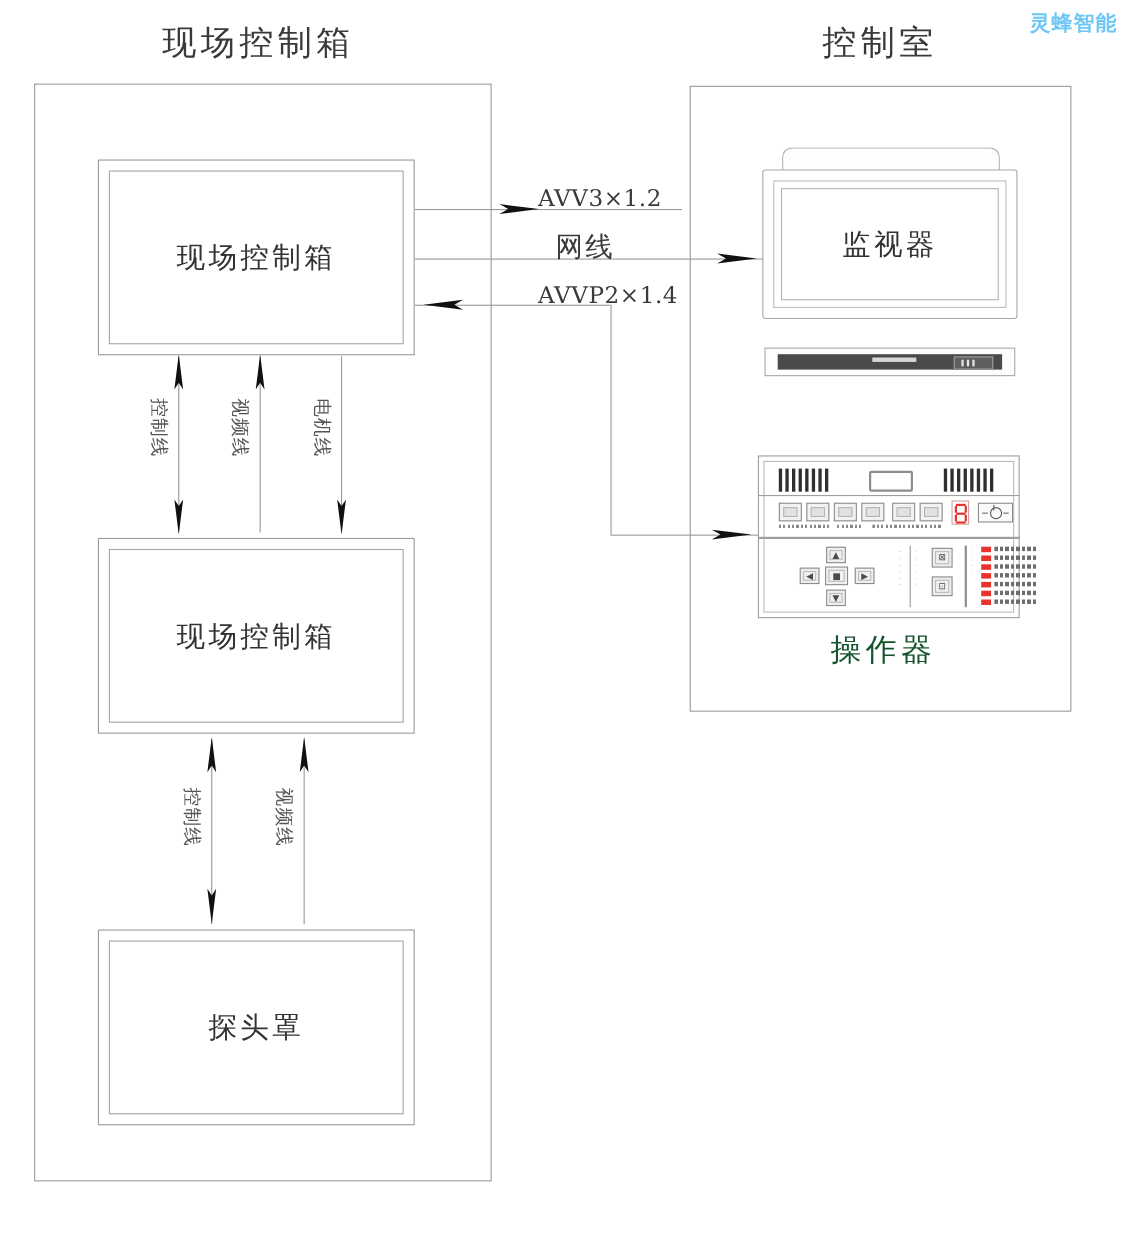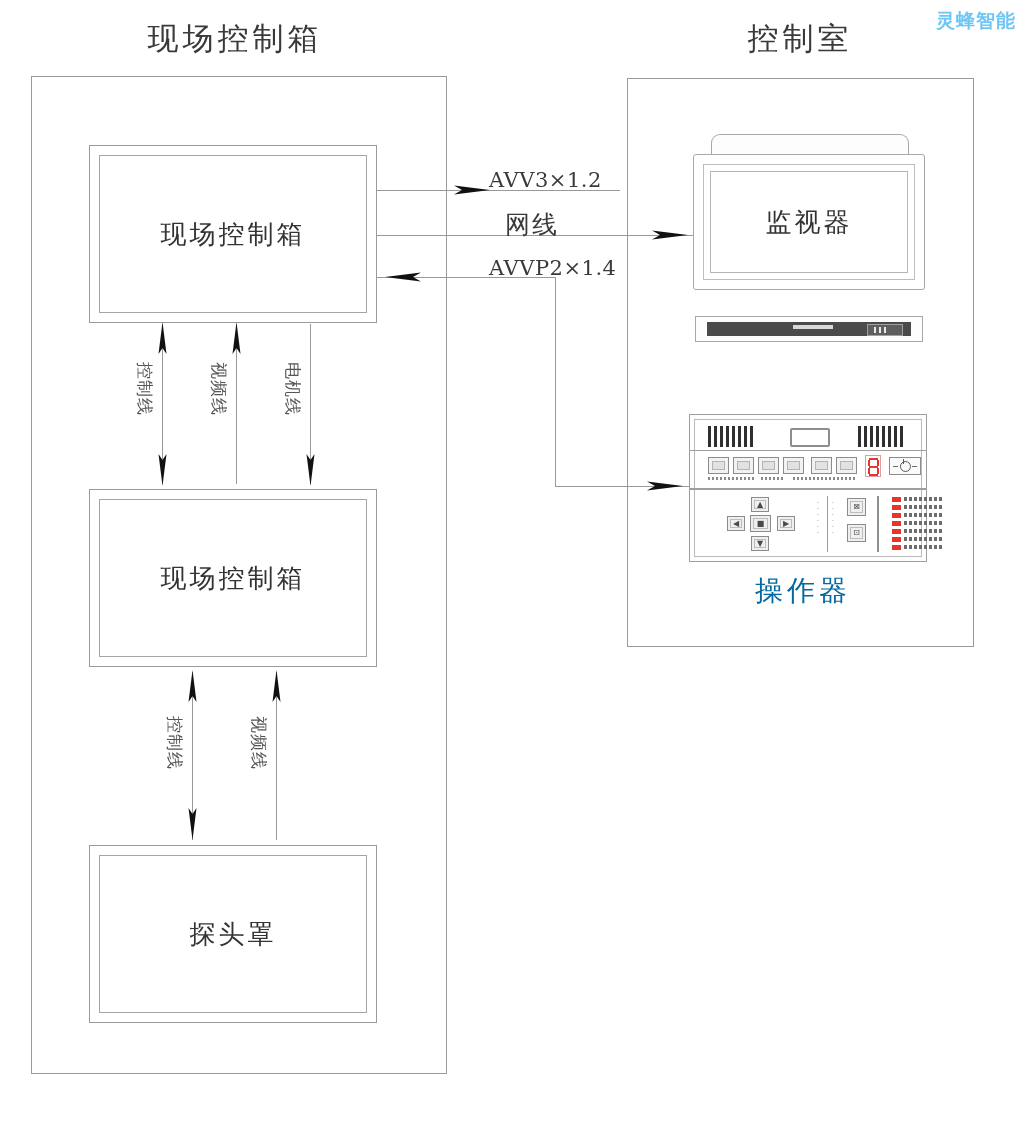--- a/index.html
+++ b/index.html
@@ -337,21 +337,21 @@
     color: #8a8a8a;
     writing-mode: vertical-rl;
     font-family: "DejaVu Sans", "Liberation Sans", sans-serif;
     letter-spacing: 1px;
   }
 
   .console-caption {
     position: absolute;
     font-size: 28px;
     letter-spacing: 4px;
-    color: #0369a1;
+    color: #14532d;
     white-space: nowrap;
     font-family: Liberation Sans, sans-serif;
   }
 </style>
 </head>
 <body>
 
 <div class="watermark">灵蜂智能</div>
 
 <div class="section-title" style="left:90px; top:18px; width:290px;">现场控制箱</div>

